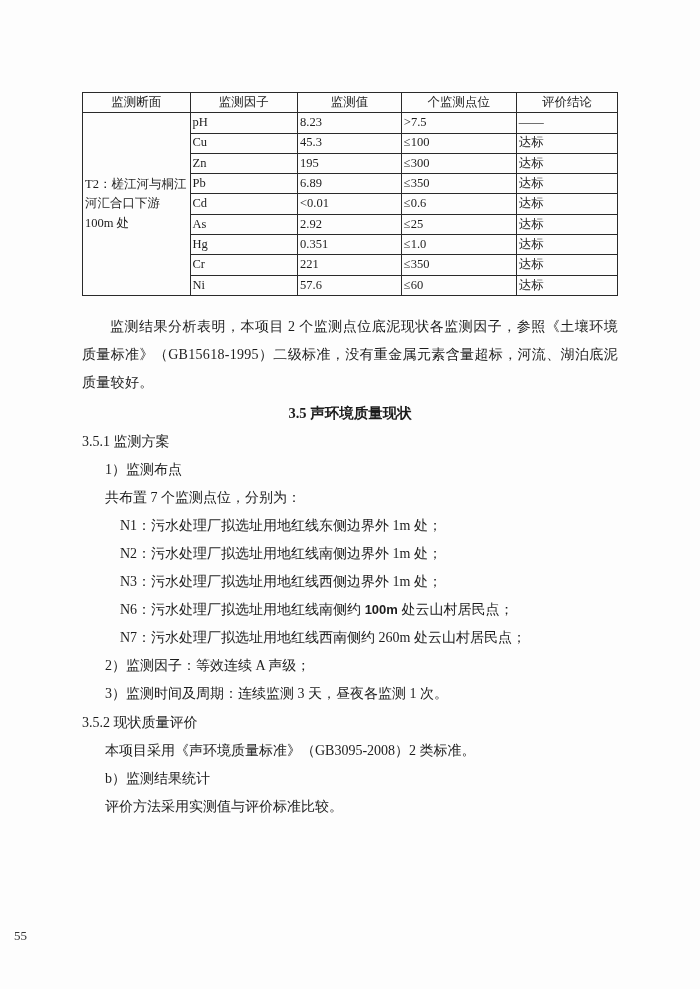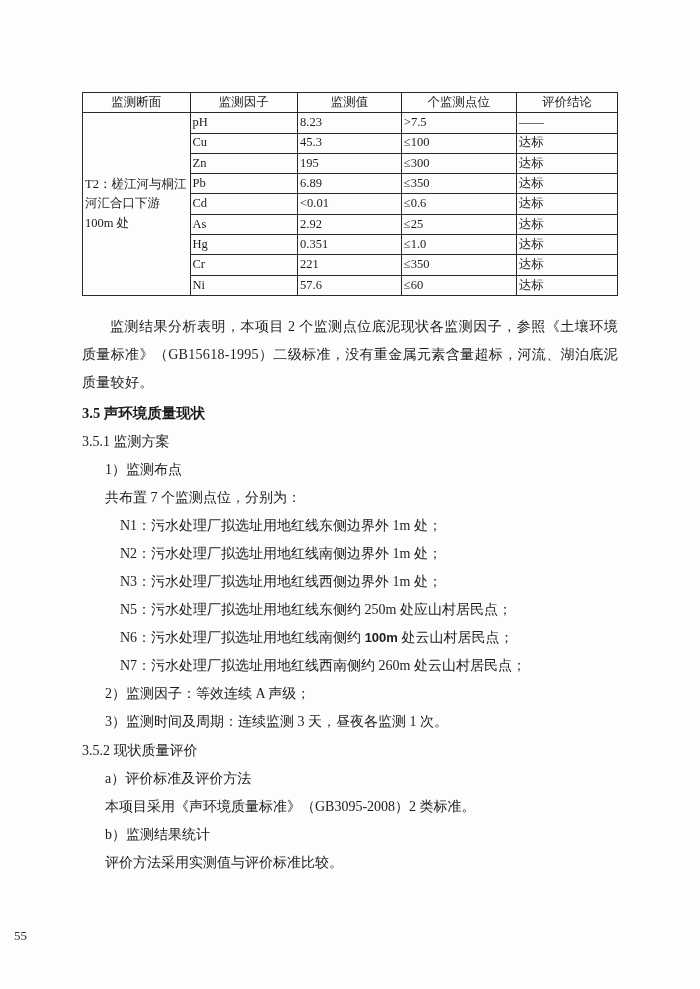--- a/index.html
+++ b/index.html
@@ -49,20 +49,21 @@
     text-indent: 2em;
     text-align: justify;
     line-height: 28px;
     letter-spacing: 0.3px;
   }
   .h2 {
     font-weight: bold;
     line-height: 28px;
     font-size: 14.5px;
     margin-top: 2px;
+    text-align: center;
   }
   .h3 { line-height: 28px; margin-top: 1px; }
   .sub  { line-height: 28px; margin-left: 23px; }
   .pointlist { margin-left: 38px; }
   .point { line-height: 28px; }
   .bold-sans { font-weight: bold; font-family: "Liberation Sans", sans-serif; font-size: 13px; }
   .page-number {
     position: absolute;
     left: 0; right: 0;
     top: 928px;
@@ -164,33 +165,31 @@
       <div class="h2">3.5 声环境质量现状</div>
       <div class="h3">3.5.1  监测方案</div>
 
       <div class="sub">1）监测布点</div>
       <div class="sub">共布置 7 个监测点位，分别为：</div>
 
       <div class="pointlist">
         <div class="point">N1：污水处理厂拟选址用地红线东侧边界外 1m 处；</div>
         <div class="point">N2：污水处理厂拟选址用地红线南侧边界外 1m 处；</div>
         <div class="point">N3：污水处理厂拟选址用地红线西侧边界外 1m 处；</div>
-        <div class="point">N5：污水处理厂拟选址用地红线东侧约 250m 处应山村居民点；</div>
         <div class="point">
           <span>N6：污水处理厂拟选址用地红线南侧约 </span><span class="bold-sans">100m</span><span> 处云山村居民点；</span>
         </div>
         <div class="point">N7：污水处理厂拟选址用地红线西南侧约 260m 处云山村居民点；</div>
       </div>
 
       <div class="sub">2）监测因子：等效连续 A 声级；</div>
       <div class="sub">3）监测时间及周期：连续监测 3 天，昼夜各监测 1 次。</div>
 
       <div class="h3">3.5.2  现状质量评价</div>
 
-      <div class="sub">a）评价标准及评价方法</div>
       <div class="sub">本项目采用《声环境质量标准》（GB3095-2008）2 类标准。</div>
       <div class="sub">b）监测结果统计</div>
       <div class="sub">评价方法采用实测值与评价标准比较。</div>
     </div>
   </div>
 
   <div class="page-number">55</div>
 </div>
 
 </body></html>

